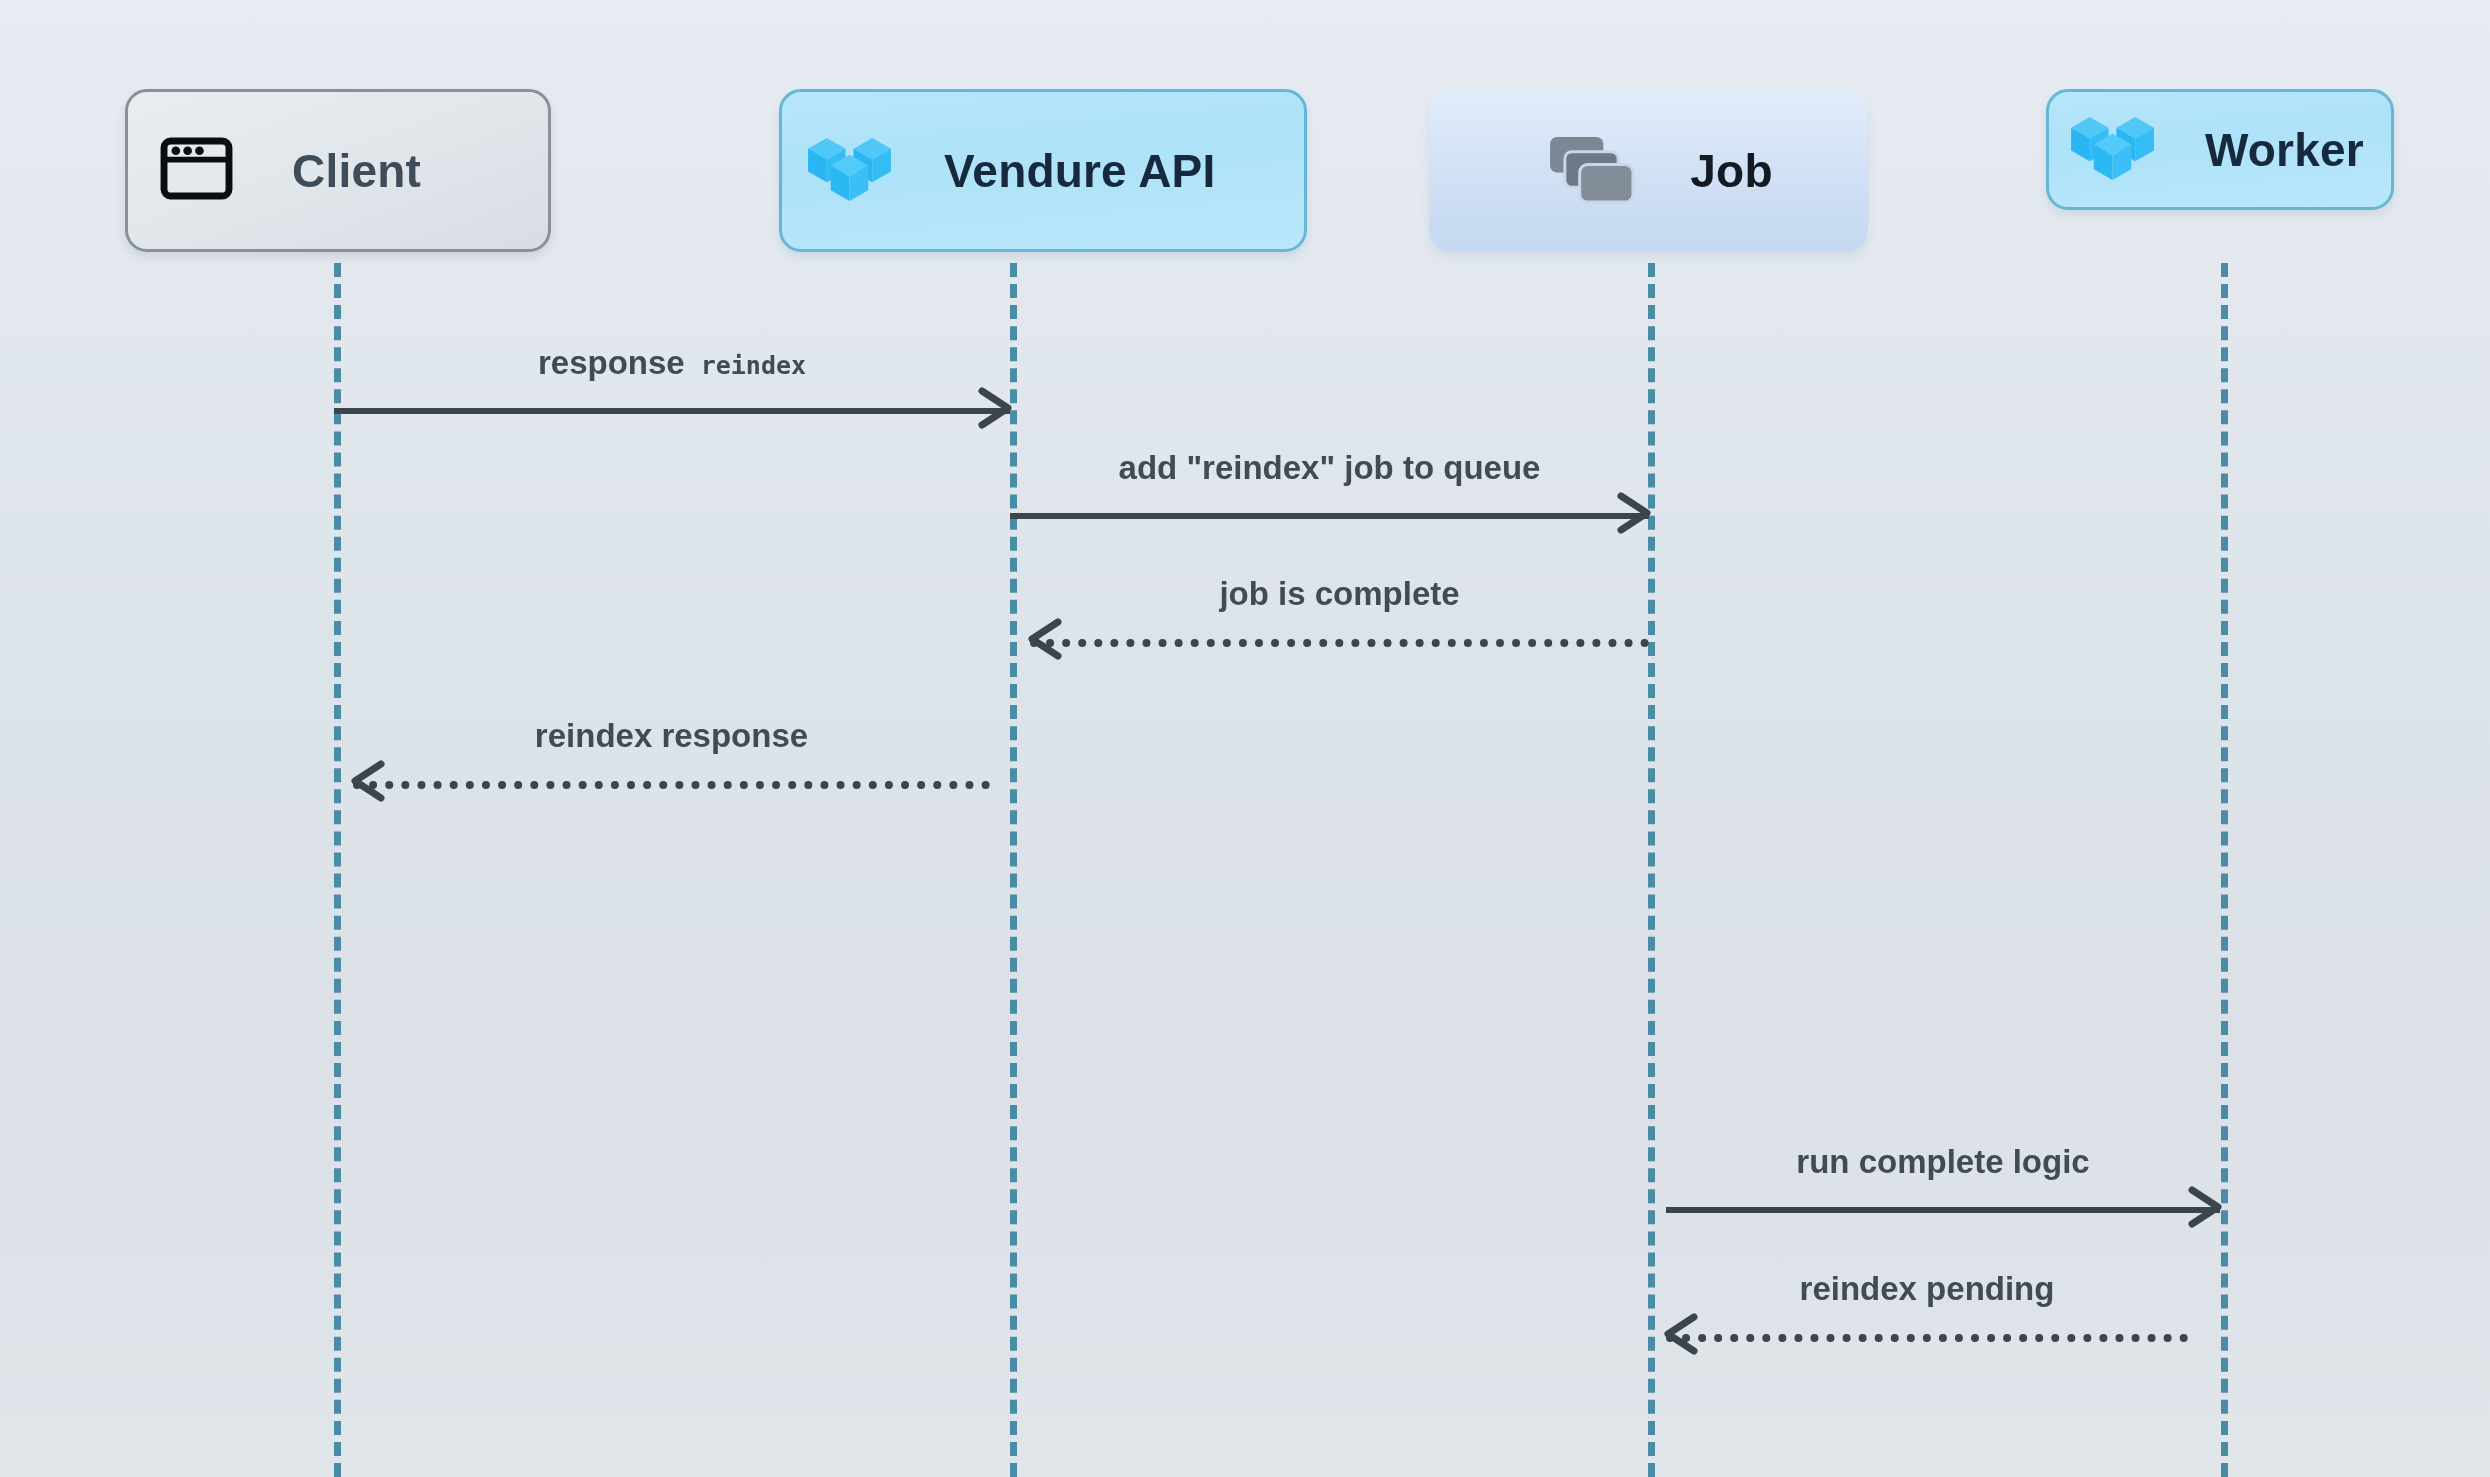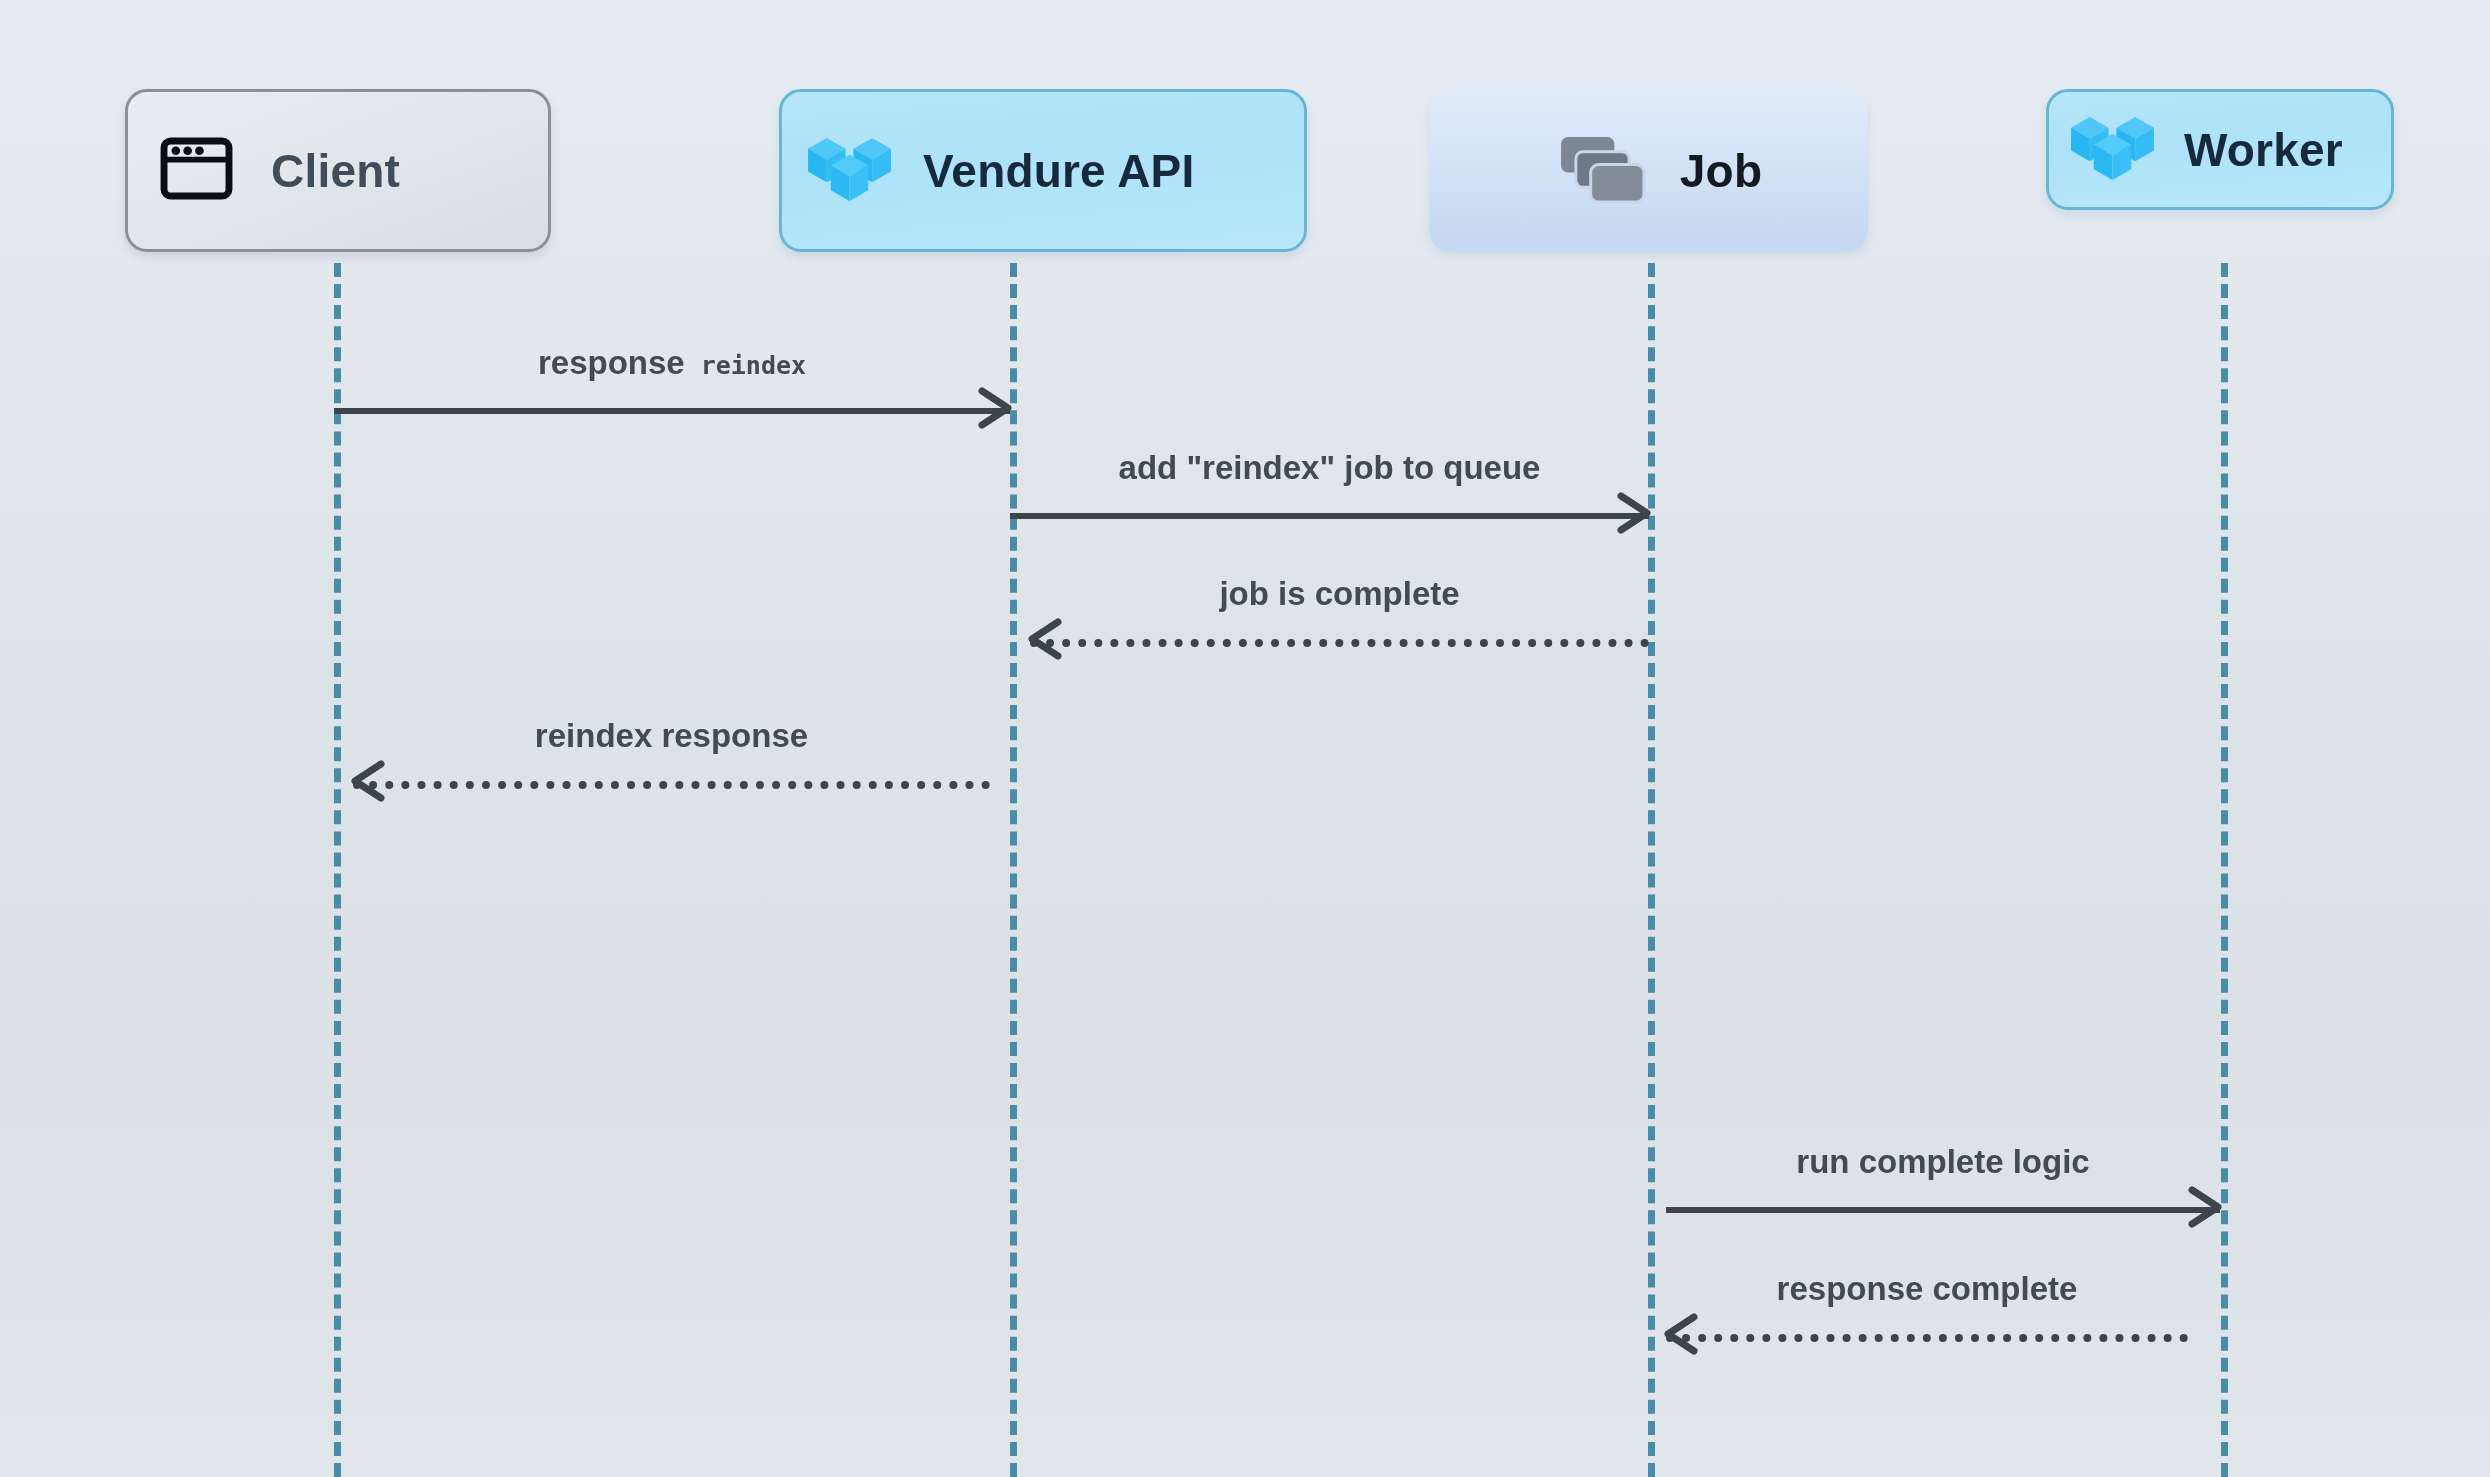--- a/index.html
+++ b/index.html
@@ -22,20 +22,21 @@
     font-family: "Liberation Sans", sans-serif;
   }
 
   
   .participant {
     position: absolute;
     display: flex;
     align-items: center;
     box-sizing: border-box;
     border-radius: 22px;
+    gap: 21px;
   }
   .participant .p-icon {
     flex: 0 0 auto;
     display: block;
   }
   .participant .p-label {
     font-weight: bold;
     letter-spacing: 0.2px;
     white-space: nowrap;
   }
@@ -276,21 +277,21 @@
     <div class="m-label">run complete logic</div>
     <div class="m-line"></div>
     <span class="m-head">
       <svg width="42" height="44" viewBox="0 0 42 44">
         <polyline points="8,5 34,22 8,39" fill="none" stroke="#3c454d" stroke-width="7" stroke-linecap="round" stroke-linejoin="round"></polyline>
       </svg>
     </span>
   </div>
 
   <div class="msg dotted to-left" style="left:1666px; top:1334px; width:522px;">
-    <div class="m-label">response complete</div>
+    <div class="m-label">reindex pending</div>
     <div class="m-line"></div>
     <span class="m-head">
       <svg width="42" height="44" viewBox="0 0 42 44">
         <polyline points="34,5 8,22 34,39" fill="none" stroke="#3c454d" stroke-width="7" stroke-linecap="round" stroke-linejoin="round"></polyline>
       </svg>
     </span>
   </div>
 
 </div>
 

